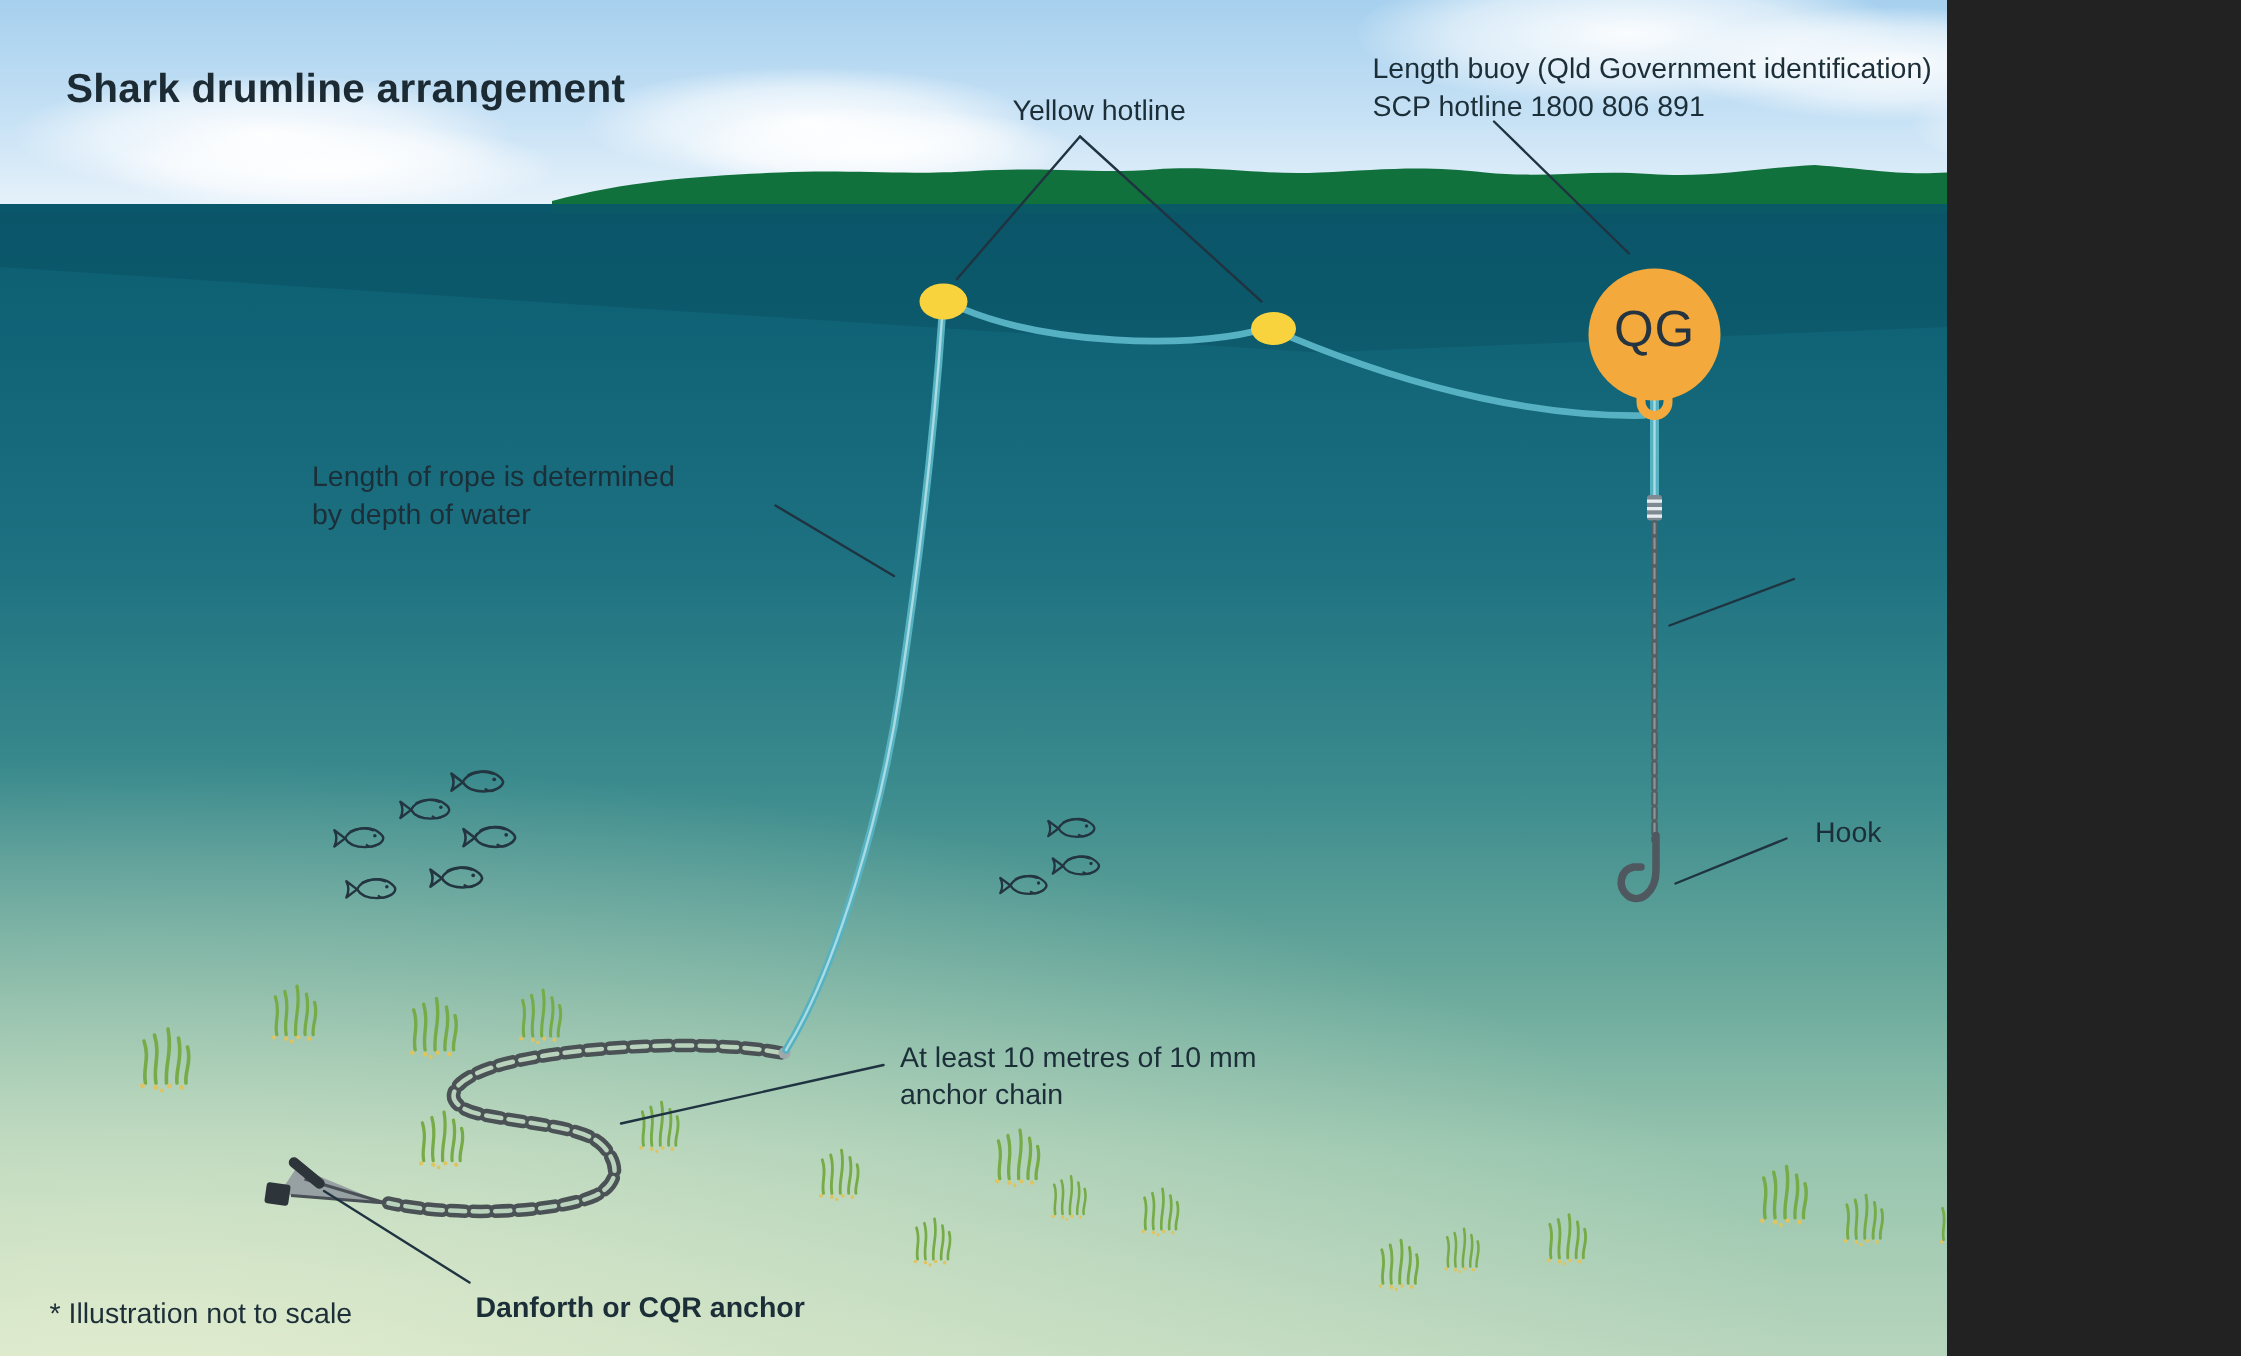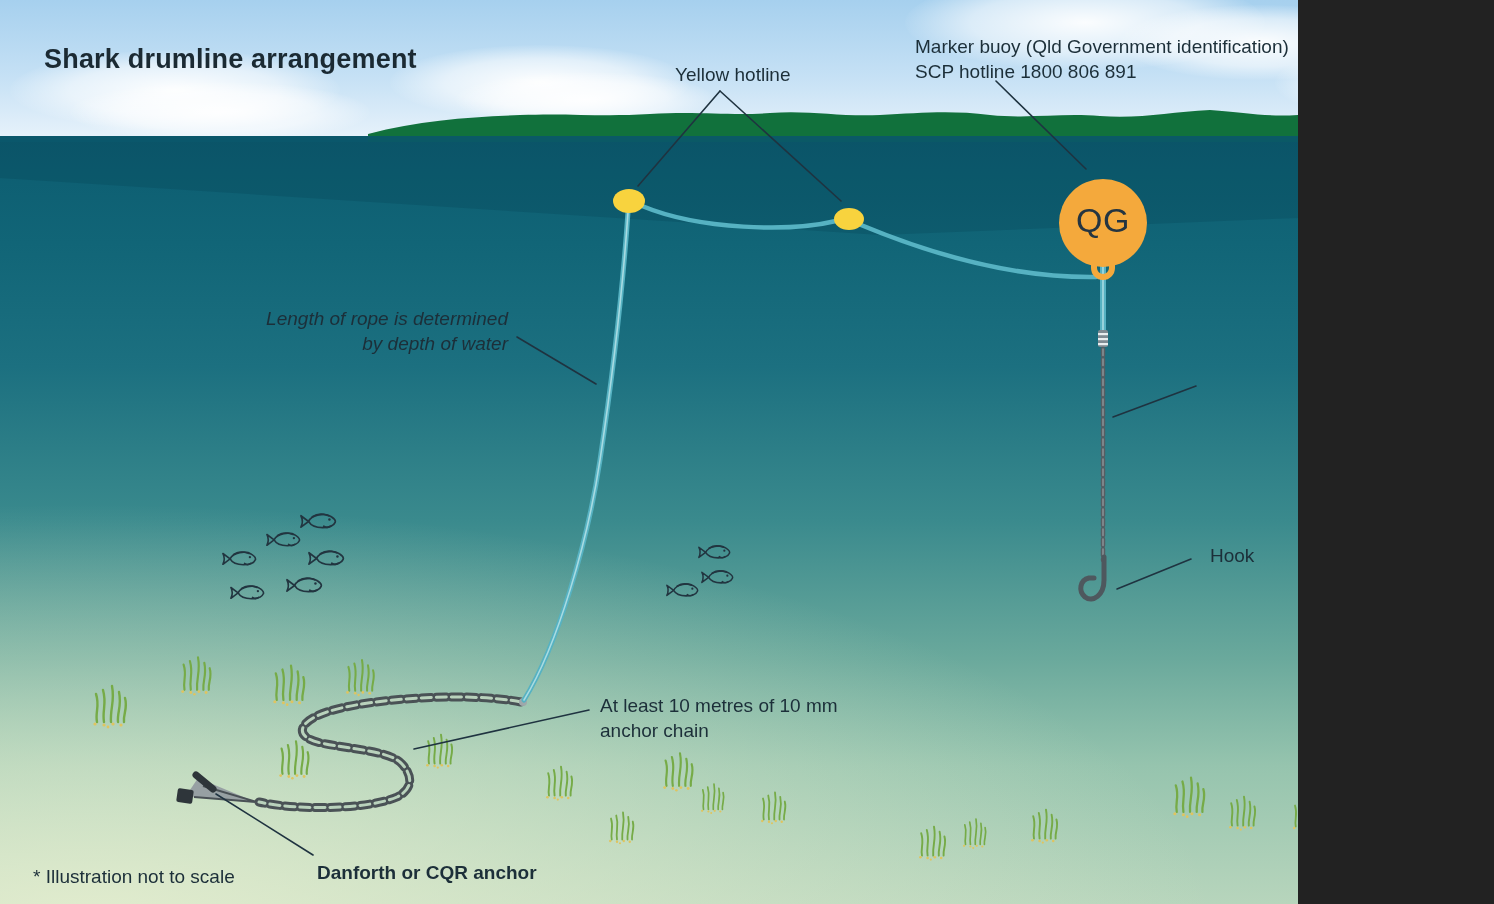--- a/index.html
+++ b/index.html
@@ -24,21 +24,21 @@
   svg.scene { position:absolute; left:0; top:0; }
   .lbl {
     position:absolute; color:#1c2f39; font-size:19px; line-height:25px; white-space:nowrap;
   }
   .title {
     position:absolute; left:44px; top:44px; font-size:27px; font-weight:bold;
     color:#1b2a33; letter-spacing:0.2px; white-space:nowrap;
   }
   .lbl-yellow-floats { left:675px; top:62px; }
   .lbl-marker-buoy  { left:915px; top:34px; }
-  .lbl-rope         { left:208px; top:306px; width:300px; text-align:right;font-style:italic; }
+  .lbl-rope         { left:208px; top:306px; width:300px; text-align:left; }
   .lbl-chain-trace  { left:1203px; top:345px; }
   .lbl-hook         { left:1210px; top:543px; }
   .lbl-anchor-chain { left:600px; top:681px;margin-top:12px; }
   .lbl-anchor       { left:317px; top:860px;font-weight:bold; }
   .lbl-scale-note   { left:33px; top:848px;margin-top:16px; }
   .qg {
     position:absolute; left:1103px; top:222px; transform:translate(-50%,-54%);
     font-size:34px; color:#243541; letter-spacing:0.5px;
   }
 </style>
@@ -194,21 +194,21 @@
       <path d="M589,710 L414,749"></path>
       <path d="M313,855 L216,794"></path>
     </g>
   </svg>
 
   <div class="title">Shark drumline arrangement</div>
 
   <div class="lbl lbl-yellow-floats">Yellow hotline</div>
 
   <div class="lbl lbl-marker-buoy">
-    <div>Marker buoy (Qld Government identification)</div>
+    <div>Length buoy (Qld Government identification)</div>
     <div>SCP hotline 1800 806 891</div>
   </div>
 
   <div class="lbl lbl-rope">
     <div>Length of rope is determined</div>
     <div>by depth of water</div>
   </div>
 
 
   <div class="lbl lbl-hook">Hook</div>

